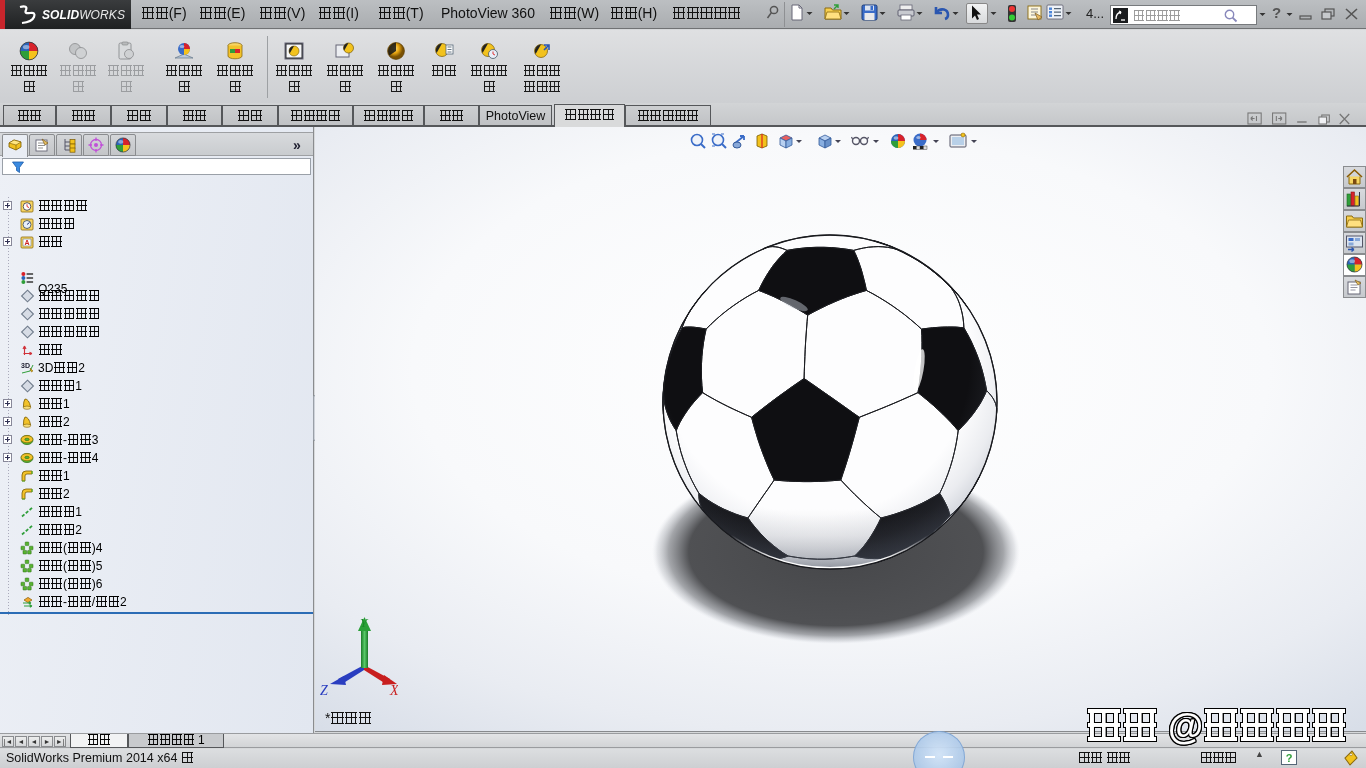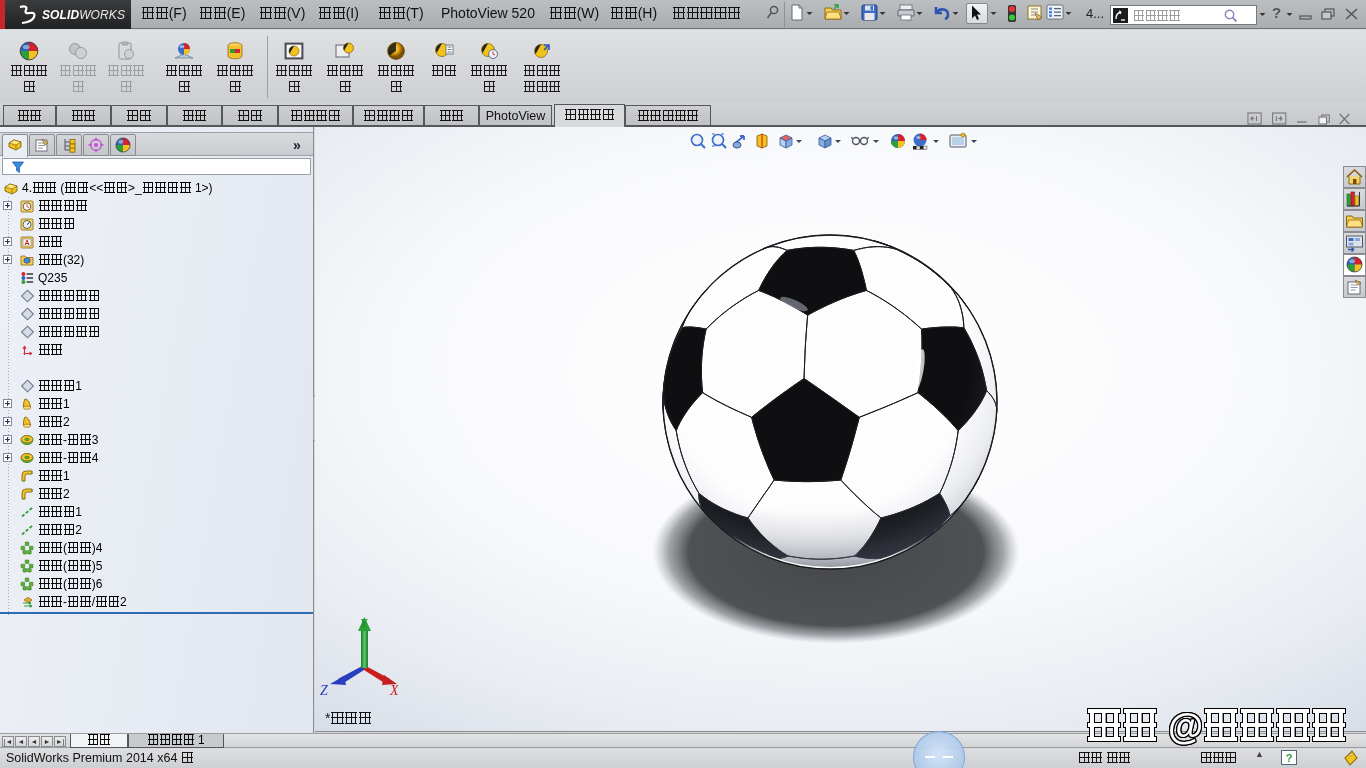--- a/index.html
+++ b/index.html
@@ -82,21 +82,21 @@
         <svg class="abs" style="left:12px;top:3px" width="30" height="24" viewBox="0 0 30 24">
           <path d="M8 4 Q16 2 14 7 Q12 11 18 10 M18 10 Q24 9 22 14 Q20 19 10 20" fill="none" stroke="#fff" stroke-width="2.2"></path>
         </svg>
         <span class="lt">SOLID<span class="w">WORKS</span></span>
       </div>
 <div class="menu" style="left:141px"><i class="g"></i><i class="g"></i>(F)</div>
       <div class="menu" style="left:199px"><i class="g"></i><i class="g"></i>(E)</div>
       <div class="menu" style="left:259px"><i class="g"></i><i class="g"></i>(V)</div>
       <div class="menu" style="left:318px"><i class="g"></i><i class="g"></i>(I)</div>
       <div class="menu" style="left:378px"><i class="g"></i><i class="g"></i>(T)</div>
-      <div class="menu" style="left:441px">PhotoView 520</div>
+      <div class="menu" style="left:441px">PhotoView 360</div>
       <div class="menu" style="left:549px"><i class="g"></i><i class="g"></i>(W)</div>
       <div class="menu" style="left:610px"><i class="g"></i><i class="g"></i>(H)</div>
       <div class="menu" style="left:672px"><i class="g"></i><i class="g"></i><i class="g"></i><i class="g"></i><i class="g"></i></div>
       <div class="abs" style="left:765px;top:4px"><svg width="16" height="18" viewBox="0 0 16 18">
           <circle cx="9" cy="6" r="3.6" fill="none" stroke="#555" stroke-width="1.5"></circle>
           <path d="M6.5 8.5 L2.5 14" stroke="#555" stroke-width="1.5"></path>
         </svg></div>
       <div class="abs" style="left:784px;top:2px;width:1px;height:25px;background:#8e9093"></div>
       <div class="abs" style="left:789px;top:4px"><svg width="16" height="18" viewBox="0 0 16 18">
           <path d="M3 1 L10 1 L13 4 L13 16 L3 16 Z" fill="#fff" stroke="#667" stroke-width="1"></path>
@@ -321,28 +321,20 @@
               <path d="M9 17 A8 8 0 0 1 1 9 L9 9 Z" fill="#2f9e3a"></path>
               <circle cx="9" cy="9" r="8" fill="none" stroke="#333" stroke-width="0.7"></circle>
               <ellipse cx="6.5" cy="5.5" rx="3" ry="2" fill="rgba(255,255,255,0.45)"></ellipse>
             </svg>
           </div>
           <div class="abs" style="left:293px;top:4px;font-size:14px;font-weight:bold;color:#223">»</div>
         </div>
         <div id="filter"><svg width="14" height="14" viewBox="0 0 14 14" style="margin:1px 0 0 8px">
             <path d="M1.5 2 L12.5 2 L8.5 7.5 L8.5 12.5 L5.5 10.5 L5.5 7.5 Z" fill="#3a8ae0" stroke="#1c5caa" stroke-width="0.8"></path>
           </svg></div>
-        <div class="trow" style="top:52px;width:313px">
-          <span class="ticon" style="left:4px"><svg width="15" height="14" viewBox="0 0 15 14">
-              <path d="M1 6 L6 3 L13 5 L13 10 L8 13 L1 10 Z" fill="#f0c020" stroke="#7a5a00" stroke-width="0.8"></path>
-              <path d="M1 6 L6 3 L13 5 L8 8 Z" fill="#ffe680" stroke="#7a5a00" stroke-width="0.6"></path>
-              <path d="M8 8 L8 13" stroke="#7a5a00" stroke-width="0.6"></path>
-            </svg></span>
-          <span style="position:absolute;left:22px;top:0">4.<i class="g"></i><i class="g"></i>&nbsp;(<i class="g"></i><i class="g"></i>&lt;&lt;<i class="g"></i><i class="g"></i>&gt;_<i class="g"></i><i class="g"></i><i class="g"></i><i class="g"></i>&nbsp;1&gt;)</span>
-        </div>
 <div class="trow" style="top:70px;width:313px">
           <span class="plus"></span>
           <span class="ticon" style="left:20px"><svg width="14" height="14" viewBox="0 0 14 14">
               <rect x="1" y="2" width="12" height="11" rx="1" fill="#f7d563" stroke="#8a6a10" stroke-width="0.8"></rect>
               <circle cx="7" cy="7.5" r="3.8" fill="#fff" stroke="#334" stroke-width="0.8"></circle>
               <path d="M7 5.2 L7 7.5 L9 8.6" stroke="#d22" stroke-width="0.9" fill="none"></path>
             </svg></span>
           <span style="position:absolute;left:38px;top:0"><i class="g"></i><i class="g"></i><i class="g"></i><i class="g"></i></span>
         </div>
 <div class="trow" style="top:88px;width:313px">
@@ -354,39 +346,31 @@
           <span style="position:absolute;left:38px;top:0"><i class="g"></i><i class="g"></i><i class="g"></i></span>
         </div>
 <div class="trow" style="top:106px;width:313px">
           <span class="plus"></span>
           <span class="ticon" style="left:20px"><svg width="14" height="14" viewBox="0 0 14 14">
               <rect x="1" y="2" width="12" height="11" rx="1" fill="#f7d563" stroke="#8a6a10" stroke-width="0.8"></rect>
               <rect x="3" y="4" width="8" height="7" fill="#fff" stroke="#678" stroke-width="0.6"></rect>
               <text x="7" y="10" font-size="7" font-weight="bold" fill="#c22" text-anchor="middle" font-family="Liberation Sans">A</text>
             </svg></span>
           <span style="position:absolute;left:38px;top:0"><i class="g"></i><i class="g"></i></span>
-        </div>
-<div class="trow" style="top:124px;width:313px">
-          <span class="plus"></span>
-          <span class="ticon" style="left:20px"><svg width="14" height="14" viewBox="0 0 14 14">
-              <path d="M1 3 L5 3 L6 4.5 L13 4.5 L13 12 L1 12 Z" fill="#f7cf4e" stroke="#8a6a10" stroke-width="0.8"></path>
-              <path d="M4 6 L7 4.8 L10 6 L10 9 L7 10.4 L4 9 Z" fill="#4a84d8" stroke="#1c3c78" stroke-width="0.6"></path>
-            </svg></span>
-          <span style="position:absolute;left:38px;top:0"><i class="g"></i><i class="g"></i>(32)</span>
         </div>
 <div class="trow" style="top:142px;width:313px">
           <span class="ticon" style="left:20px"><svg width="14" height="14" viewBox="0 0 14 14">
               <circle cx="3.4" cy="3" r="2" fill="#d8222b"></circle>
               <circle cx="3.4" cy="7" r="2" fill="#2a63b8"></circle>
               <circle cx="3.4" cy="11" r="2" fill="#2f9e3a"></circle>
               <rect x="6.6" y="2.2" width="6.5" height="1.6" fill="#444"></rect>
               <rect x="6.6" y="6.2" width="6.5" height="1.6" fill="#444"></rect>
               <rect x="6.6" y="10.2" width="6.5" height="1.6" fill="#444"></rect>
             </svg></span>
-          <span style="position:absolute;left:38px;top:0">Q235</span>
+          <span style="position:absolute;left:38px;top:11px">Q235</span>
         </div>
 <div class="trow" style="top:160px;width:313px">
           <span class="ticon" style="left:20px"><svg width="15" height="14" viewBox="0 0 15 14">
               <path d="M7.5 1.2 L13.4 7 L7.5 12.8 L1.6 7 Z" fill="rgba(165,175,192,0.3)" stroke="#707c8c" stroke-width="1.1"></path>
             </svg></span>
           <span style="position:absolute;left:38px;top:0"><i class="g"></i><i class="g"></i><i class="g"></i><i class="g"></i><i class="g"></i></span>
         </div>
 <div class="trow" style="top:178px;width:313px">
           <span class="ticon" style="left:20px"><svg width="15" height="14" viewBox="0 0 15 14">
               <path d="M7.5 1.2 L13.4 7 L7.5 12.8 L1.6 7 Z" fill="rgba(165,175,192,0.3)" stroke="#707c8c" stroke-width="1.1"></path>
@@ -399,20 +383,28 @@
             </svg></span>
           <span style="position:absolute;left:38px;top:0"><i class="g"></i><i class="g"></i><i class="g"></i><i class="g"></i><i class="g"></i></span>
         </div>
 <div class="trow" style="top:214px;width:313px">
           <span class="ticon" style="left:20px"><svg width="14" height="14" viewBox="0 0 14 14">
               <path d="M4 2 L4 11 L13 11" fill="none" stroke="#335" stroke-width="0"></path>
               <path d="M4.5 12 L4.5 3 M4.5 3 L3 6 M4.5 3 L6 6" stroke="#d03038" stroke-width="1.1" fill="none"></path>
               <path d="M3.5 11.5 L12 11.5 M12 11.5 L9.5 10.2 M12 11.5 L9.5 12.8" stroke="#d03038" stroke-width="1.1" fill="none" transform="translate(0,-1)"></path>
             </svg></span>
           <span style="position:absolute;left:38px;top:0"><i class="g"></i><i class="g"></i></span>
+        </div>
+<div class="trow" style="top:232px;width:313px">
+          <span class="ticon" style="left:20px"><svg width="15" height="14" viewBox="0 0 15 14">
+              <text x="1" y="7" font-size="7" font-weight="bold" fill="#223" font-family="Liberation Sans">3D</text>
+              <path d="M2 12 L10 10 L13 4" fill="none" stroke="#2f9e3a" stroke-width="1"></path>
+              <path d="M10 7 L13 10 L11.3 11 Z" fill="#e8b020" stroke="#7a5a00" stroke-width="0.5"></path>
+            </svg></span>
+          <span style="position:absolute;left:38px;top:0">3D<i class="g"></i><i class="g"></i>2</span>
         </div>
 <div class="trow" style="top:250px;width:313px">
           <span class="ticon" style="left:20px"><svg width="15" height="14" viewBox="0 0 15 14">
               <path d="M7.5 1.2 L13.4 7 L7.5 12.8 L1.6 7 Z" fill="rgba(165,175,192,0.3)" stroke="#707c8c" stroke-width="1.1"></path>
             </svg></span>
           <span style="position:absolute;left:38px;top:0"><i class="g"></i><i class="g"></i><i class="g"></i>1</span>
         </div>
 <div class="trow" style="top:268px;width:313px">
           <span class="plus"></span>
           <span class="ticon" style="left:20px"><svg width="14" height="14" viewBox="0 0 14 14">

